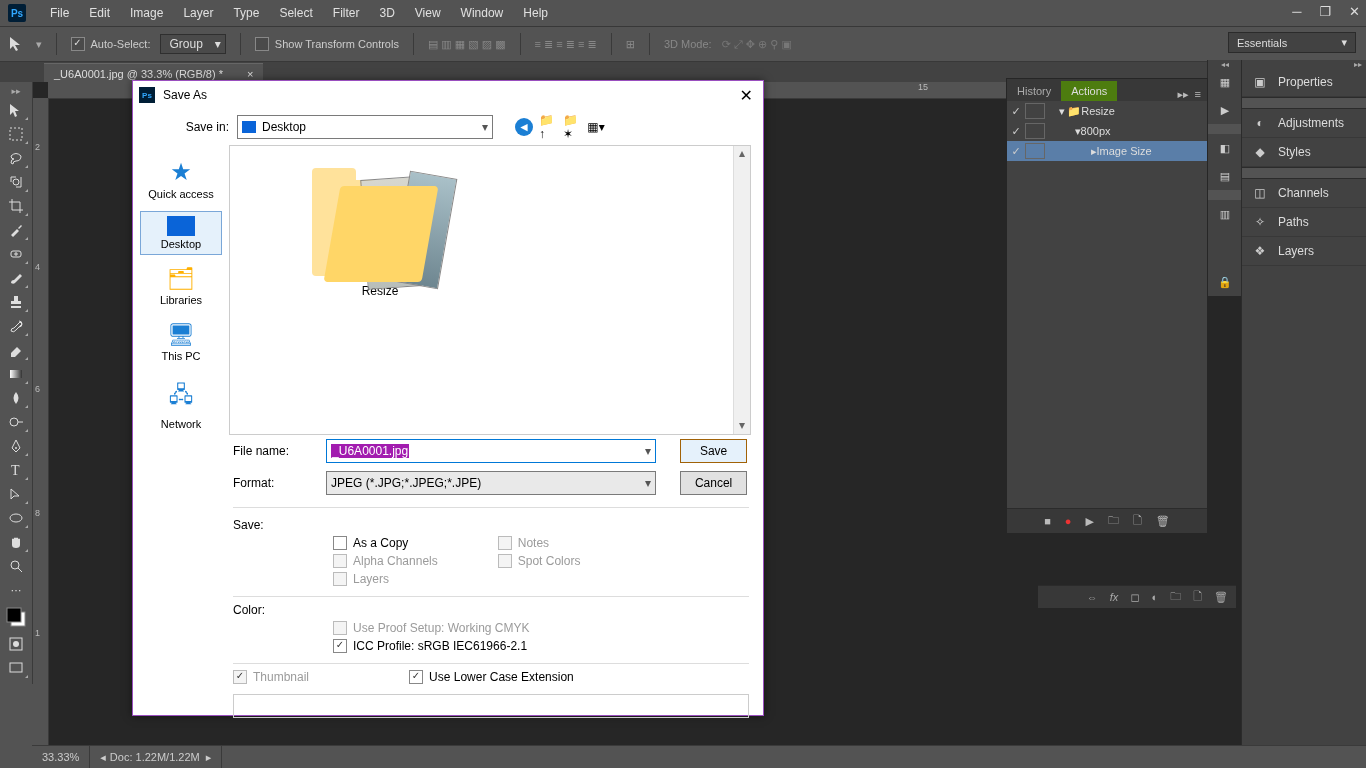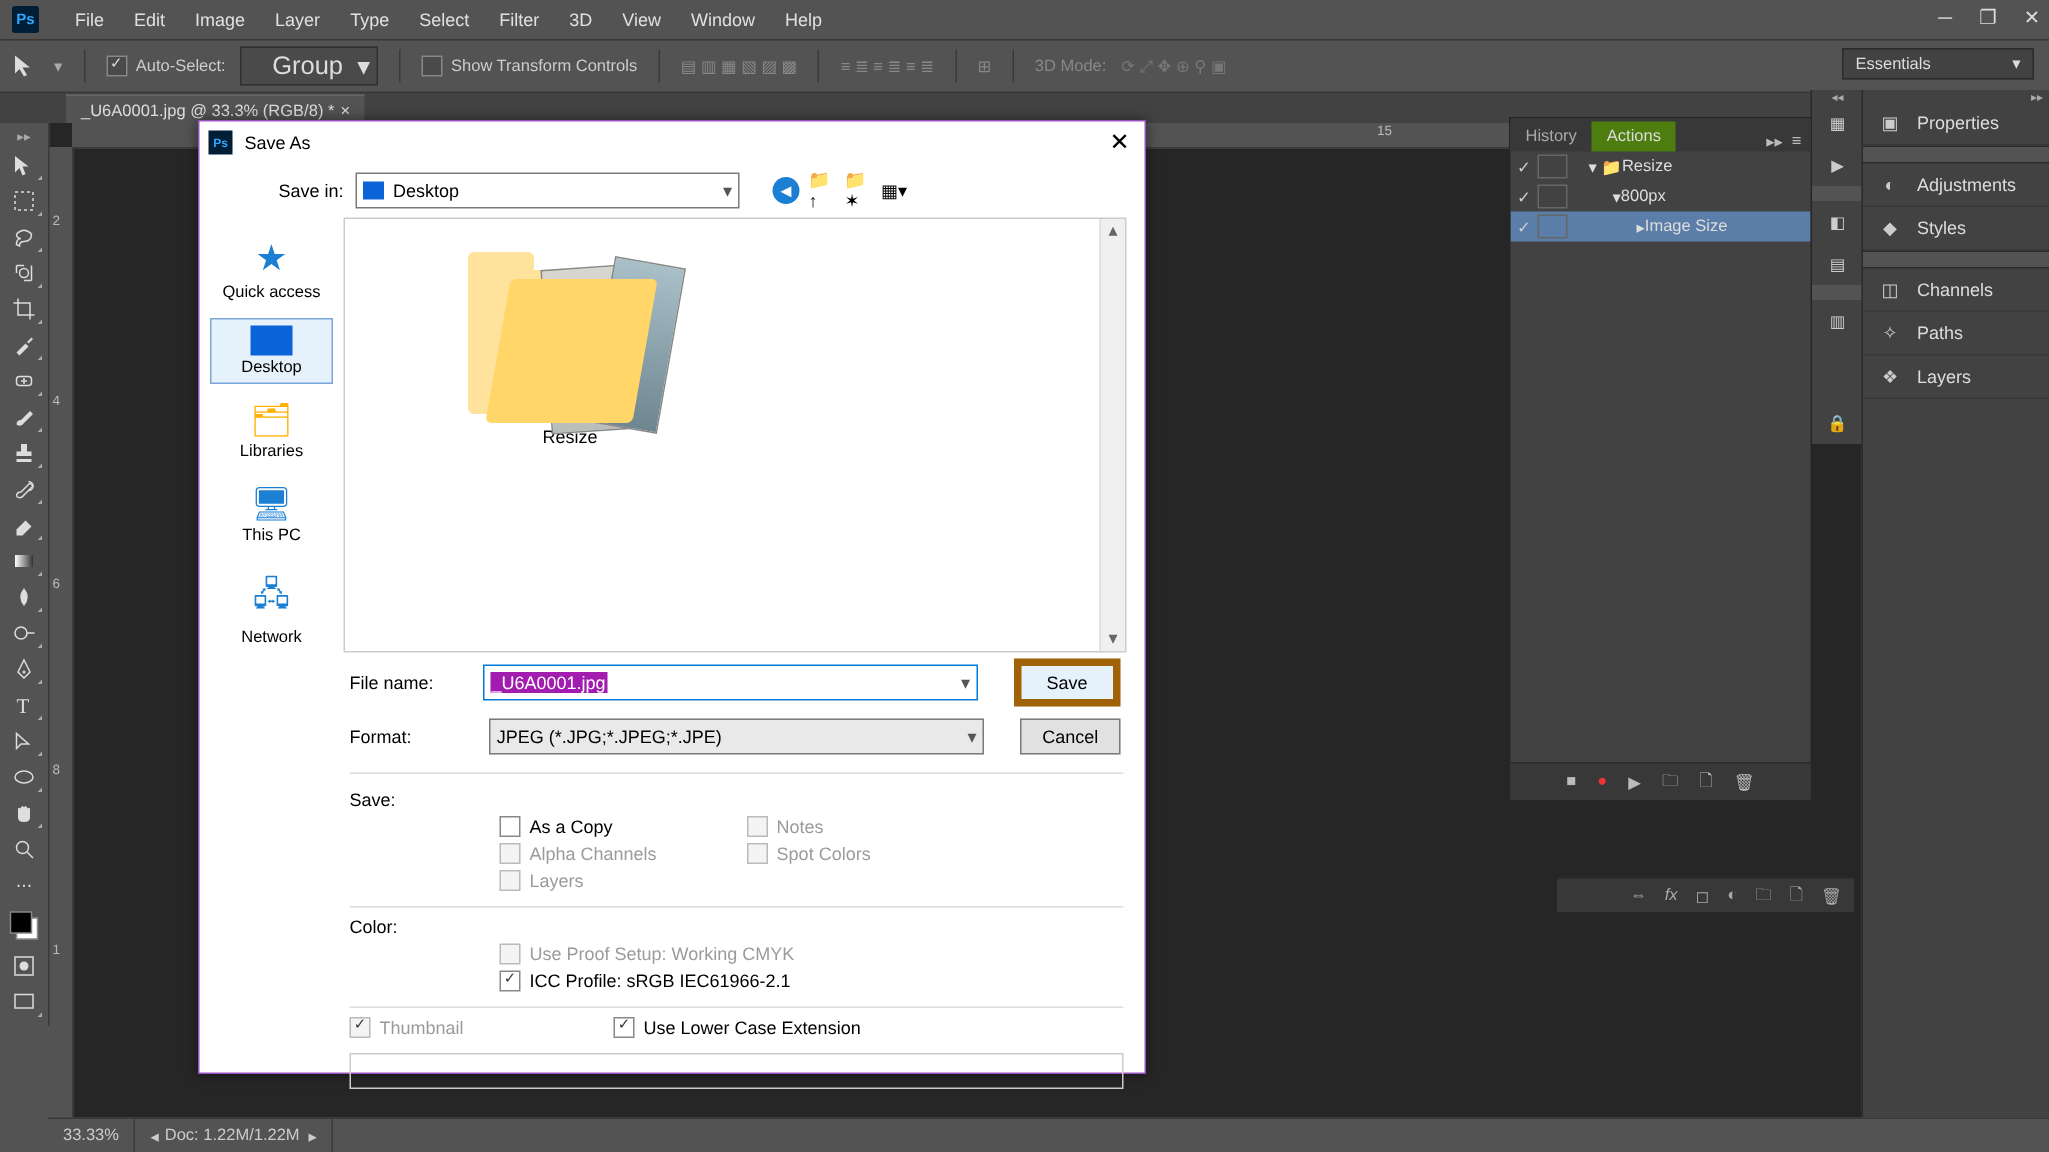--- a/index.html
+++ b/index.html
@@ -5,25 +5,25 @@
 html,body{margin:0;padding:0;width:1366px;height:768px;overflow:hidden;font-family:"Segoe UI",Tahoma,sans-serif;font-size:11px;background:#535353;user-select:none}
 
 #menubar{height:26px;background:#535353;color:#e0e0e0;display:flex;align-items:center;padding-left:8px}
 #ps-logo{width:18px;height:18px;background:#001e36;color:#31a8ff;font-weight:bold;font-size:10px;display:flex;align-items:center;justify-content:center;margin-right:14px;border-radius:2px}
 .mitem{padding:0 10px;font-size:12px;cursor:default}
 #winbtns{position:absolute;right:6px;top:4px;display:flex;gap:18px;color:#ddd;font-size:13px}
 
 #optbar{height:34px;background:#535353;border-top:1px solid #383838;border-bottom:1px solid #383838;display:flex;align-items:center;color:#ccc;padding-left:8px;gap:10px}
 #optbar .sep{width:1px;height:22px;background:#3a3a3a;margin:0 4px}
 #optbar svg{display:block}
-#grp-sel{background:#4a4a4a;border:1px solid #2f2f2f;color:#ddd;font-size:17px;padding:2px 22px 2px 20px;position:relative}
+#grp-sel{background:#4a4a4a;border:1px solid #2f2f2f;color:#ddd;font-size:12px;padding:2px 22px 2px 8px;position:relative}
 #workspace-dd{position:absolute;right:10px;top:32px;width:110px;background:#424242;border:1px solid #2b2b2b;color:#ddd;font-size:11px;padding:3px 8px;display:flex;justify-content:space-between;align-items:center}
 
 #doctab{height:22px;background:#424242;display:flex;align-items:flex-end;padding-left:44px}
-#doctab .tab{background:#535353;color:#ddd;font-size:11px;padding:4px 10px;border-top:1px solid #666;display:flex;align-items:center;gap:4px}
+#doctab .tab{background:#535353;color:#ddd;font-size:11px;padding:4px 10px;border-top:1px solid #666;display:flex;align-items:center;gap:24px}
 
 #toolbox{position:absolute;left:0;top:82px;width:32px;background:#535353;display:flex;flex-direction:column;align-items:center;padding:4px 0;border-right:1px solid #3a3a3a}
 #toolbox .tool{width:26px;height:22px;display:flex;align-items:center;justify-content:center;color:#ddd;margin:1px 0;position:relative;cursor:default}
 #toolbox .tool svg{pointer-events:none}
 #toolbox .tri{position:absolute;right:1px;bottom:1px;width:0;height:0;border-left:3px solid transparent;border-bottom:3px solid #aaa}
 
 #canvas-area{position:absolute;left:32px;top:82px;right:0;bottom:22px;background:#262626}
 #ruler-top{position:absolute;left:16px;right:0;top:0;height:16px;background:#535353;border-bottom:1px solid #3a3a3a;color:#bbb;font-size:9px}
 #ruler-left{position:absolute;left:0;top:16px;bottom:0;width:16px;background:#535353;border-right:1px solid #3a3a3a;color:#bbb;font-size:9px}
 .rmark{position:absolute}
@@ -76,21 +76,21 @@
 .thumb{position:absolute;width:52px;height:108px;background:linear-gradient(#a9c0c8,#6e8690);border:1px solid #888;transform:rotate(8deg)}
 .thumb.t1{left:52px;top:14px;transform:rotate(-4deg);background:linear-gradient(#d7d7cf,#b9beba)}
 .thumb.t2{left:88px;top:10px;width:46px;height:110px;transform:rotate(10deg)}
 #sa-scroll{position:absolute;right:0;top:0;bottom:0;width:16px;background:#f0f0f0;border-left:1px solid #ddd}
 #sa-scroll .arr{height:16px;text-align:center;color:#666}
 #sa-fieldrow{display:flex;align-items:center;padding:4px 16px 4px 100px;gap:12px}
 #sa-fieldrow label{width:90px}
 .winput{flex:0 0 320px;height:22px;border:1px solid #7a7a7a;padding:0 4px;display:flex;align-items:center;position:relative}
 .winput .dd{position:absolute;right:4px;color:#555}
 .winbtn{width:72px;height:22px;border:1px solid #7a7a7a;background:#e1e1e1;display:flex;align-items:center;justify-content:center;cursor:default}
-.winbtn.def{border:5px solid #a16207;background:#e5f1fb}
+.winbtn.def{border:1px solid #a16207;background:#e5f1fb}
 #sa-opts{margin:8px 14px 0 100px;border-top:1px solid #ddd;padding-top:8px}
 .opt-h{color:#000;margin:2px 0}
 .ocol{display:flex;gap:60px;margin:4px 0 0 100px}
 .ocol .c{display:flex;flex-direction:column;gap:4px}
 .ck{display:flex;align-items:center;gap:6px}
 .ck .box{width:12px;height:12px;border:1px solid #888;background:#fff;font-size:10px;line-height:10px;text-align:center;color:#333}
 .ck.dis{color:#9b9b9b}
 .ck.dis .box{border-color:#bbb;background:#f4f4f4}
 #sa-sep{height:1px;background:#ddd;margin:10px 14px 6px 100px}
 #sa-foot{margin:10px 14px 0 100px;height:22px;border:1px solid #ccc}

